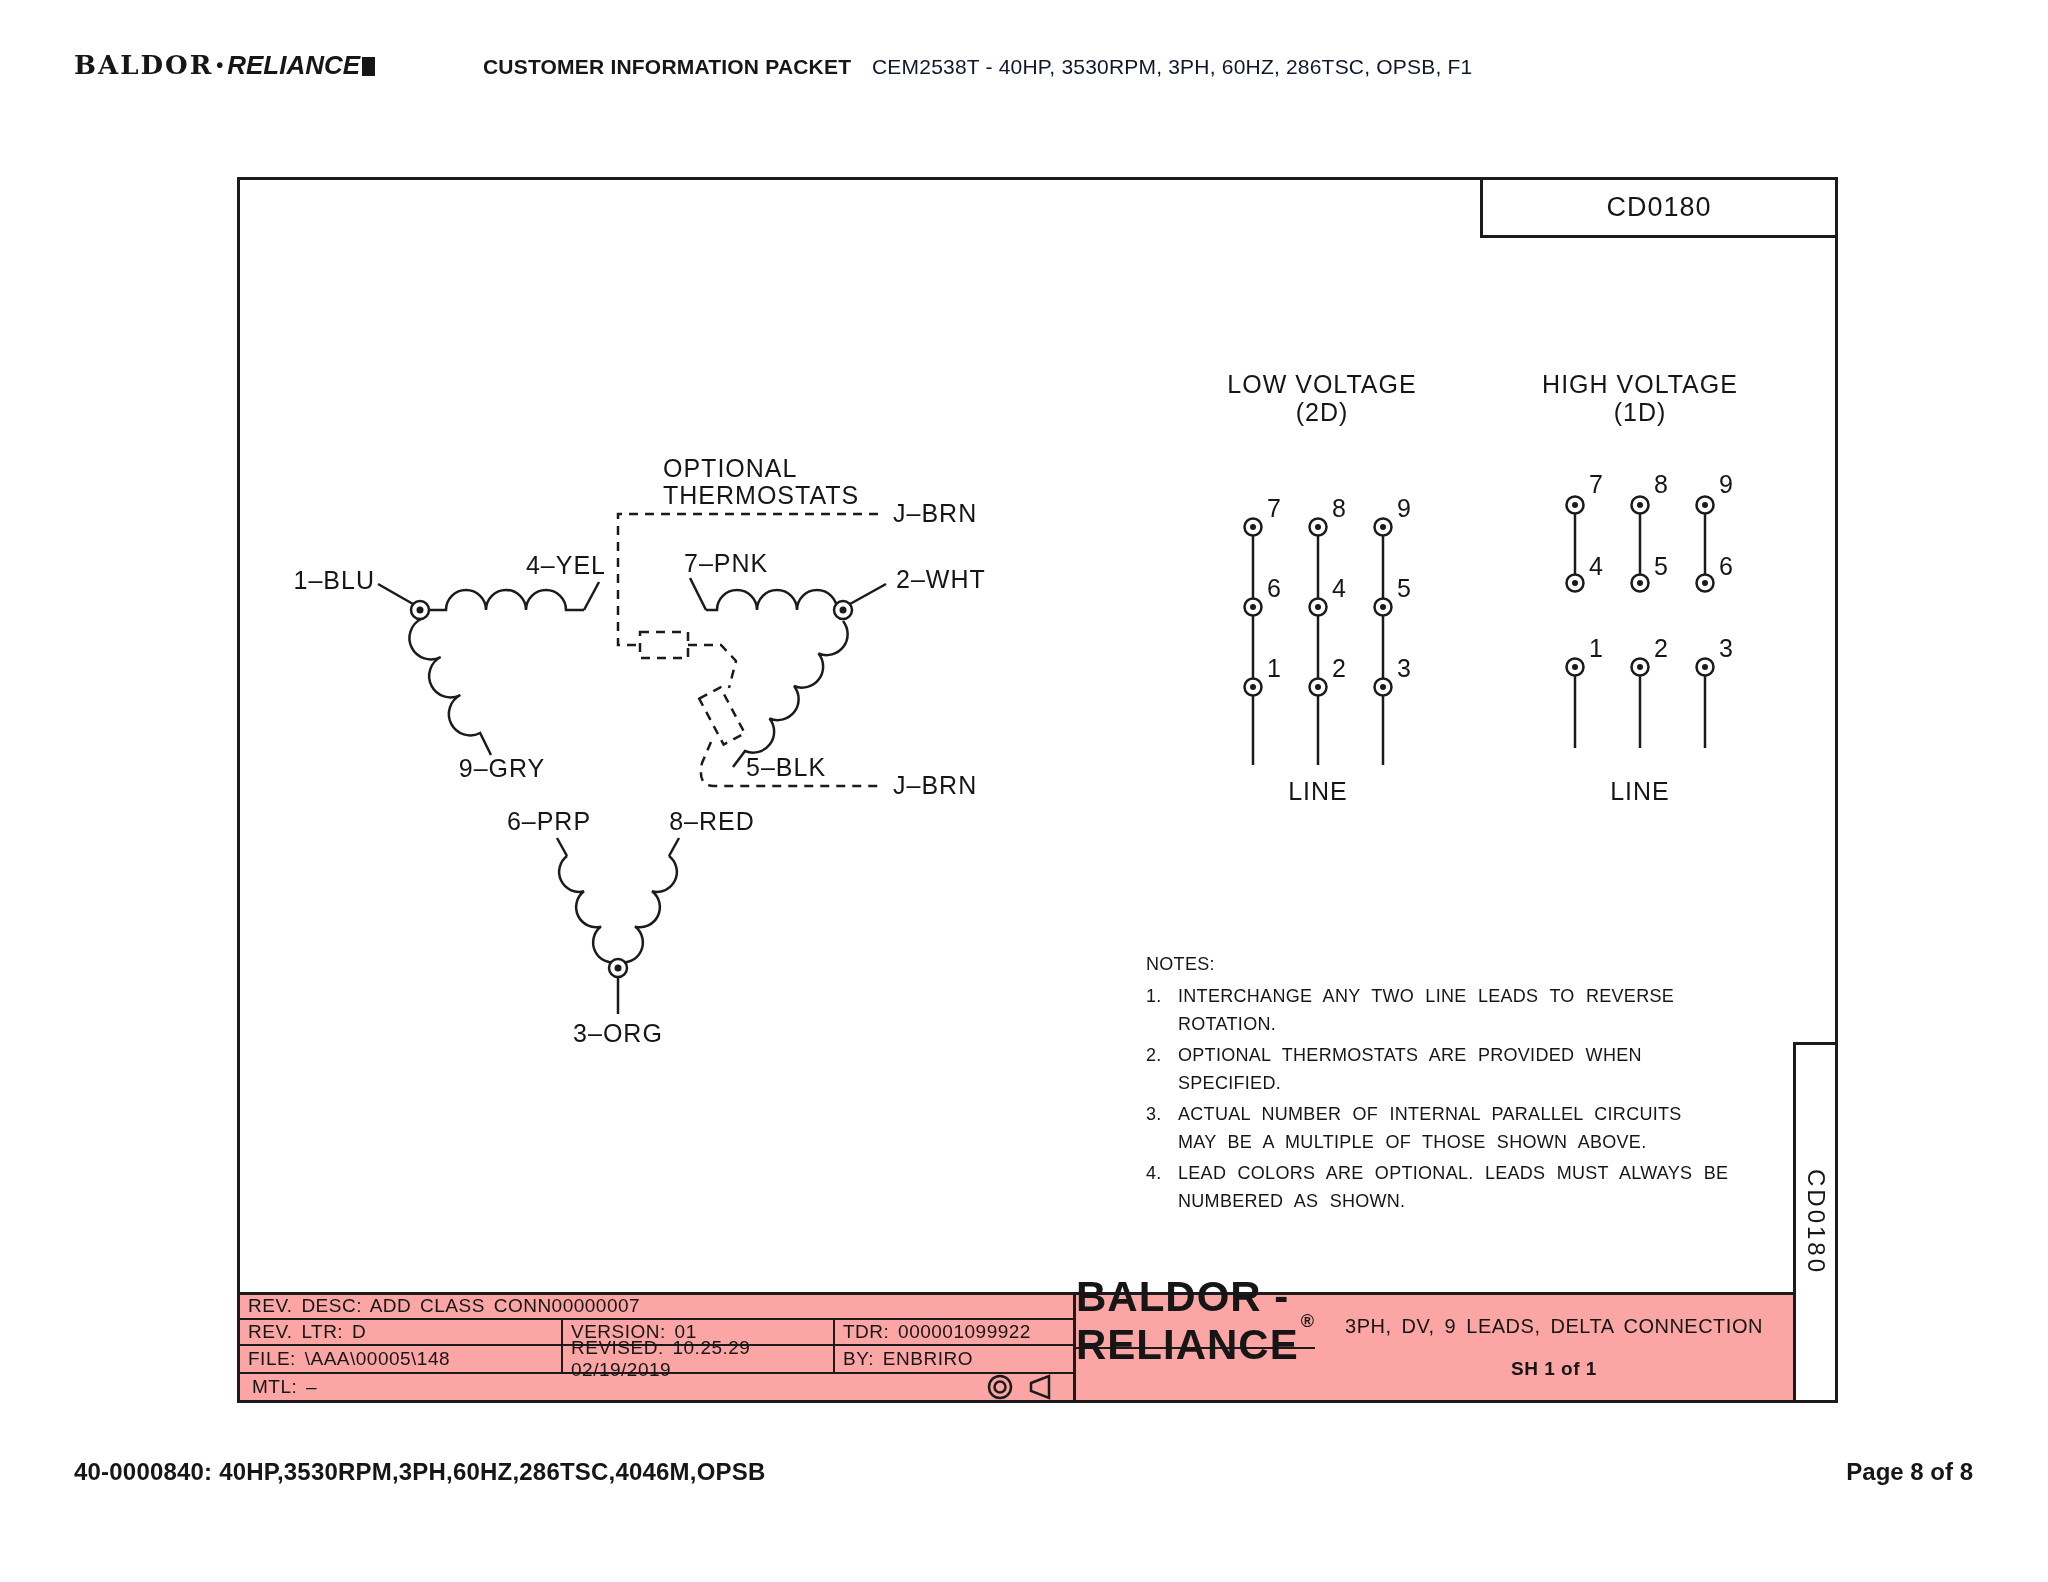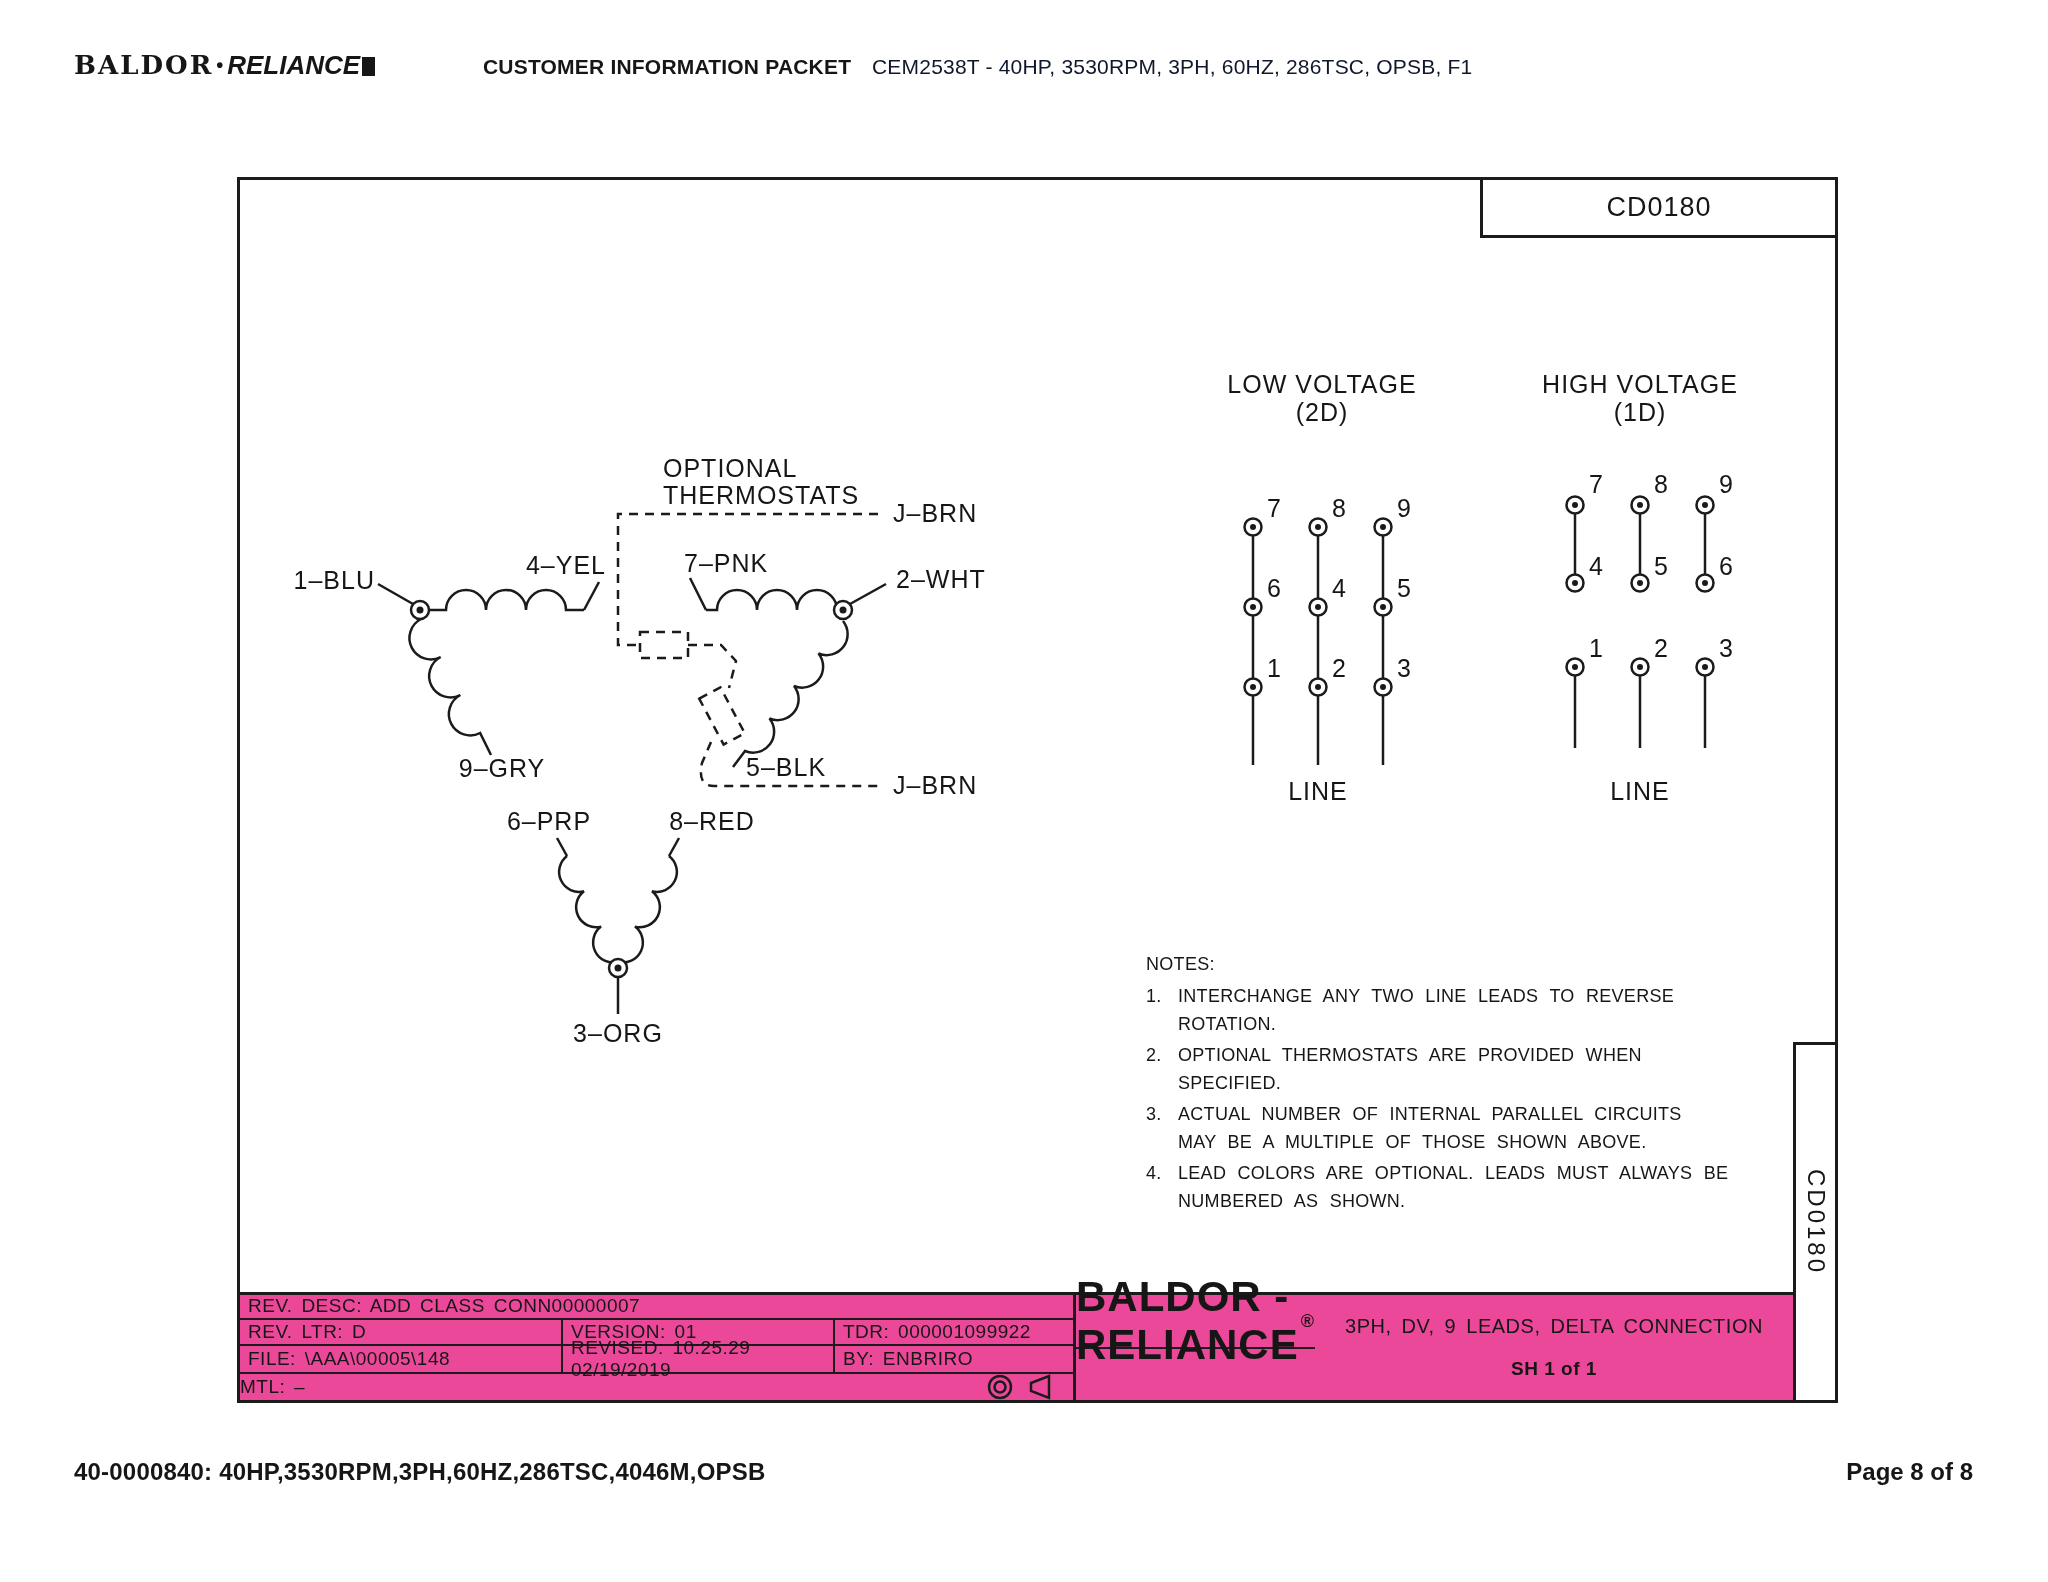--- a/index.html
+++ b/index.html
@@ -28,31 +28,31 @@
   .stroke{stroke:#1b1b1b;stroke-width:2.5;fill:none;}
   .dashed{stroke:#1b1b1b;stroke-width:2.5;fill:none;stroke-dasharray:9 7;}
   
   .notes{left:1146px;top:950px;width:660px;font-size:18px;letter-spacing:0.3px;word-spacing:6px;line-height:28px;}
   .notes .nh{margin-bottom:4px;}
   .note-item{display:flex;margin-top:3px;}
   .note-num{width:32px;flex:0 0 32px;}
   .note-lines{flex:1;}
   .note-lines span{display:block;}
   
-  .tb{left:237px;top:1292px;width:1559px;height:111px;border:3px solid #1b1b1b;box-sizing:border-box;display:flex;background:#ec4899;}
+  .tb{left:237px;top:1292px;width:1559px;height:111px;border:3px solid #1b1b1b;box-sizing:border-box;display:flex;background:#fca5a5;}
   .tb-left{width:836px;flex:0 0 836px;border-right:3px solid #1b1b1b;display:flex;flex-direction:column;box-sizing:border-box;}
   .tb-row{border-bottom:2px solid #1b1b1b;display:flex;align-items:center;font-size:19px;letter-spacing:0.5px;word-spacing:3px;box-sizing:border-box;}
   .tb-row:last-child{border-bottom:none;flex:1;}
   .tb-r1{height:26px;padding-left:8px;}
   .tb-r2,.tb-r3{height:28px;}
   .tb-cell{height:100%;display:flex;align-items:center;padding-left:8px;box-sizing:border-box;border-right:2px solid #1b1b1b;}
   .tb-c1{width:323px;flex:0 0 323px;}
   .tb-c2{width:272px;flex:0 0 272px;}
   .tb-c3{flex:1;border-right:none;}
-  .tb-mtl{padding-left:0;display:flex;align-items:center;justify-content:space-between;padding-right:8px;}
+  .tb-mtl{padding-left:12px;display:flex;align-items:center;justify-content:space-between;padding-right:8px;}
   .tb-right{flex:1;display:flex;flex-direction:row;box-sizing:border-box;}
   .tb-brand{height:54px;flex:0 0 54px;border-bottom:2px solid #1b1b1b;display:flex;align-items:center;justify-content:center;
     font-size:42px;font-weight:bold;letter-spacing:1px;box-sizing:border-box;}
   .tb-brand sup{font-size:18px;vertical-align:16px;margin-left:2px;}
   .tb-sub{flex:1;display:flex;flex-direction:column;align-items:center;justify-content:center;}
   .tb-desc{font-size:20px;letter-spacing:0.5px;word-spacing:4px;}
   .tb-sheet{font-size:19px;margin-top:20px;letter-spacing:0.5px;font-weight:bold;}
   
   .ftr-left{left:74px;top:1458px;font-size:24px;font-weight:600;letter-spacing:0.2px;}
   .ftr-right{right:75px;top:1458px;font-size:24px;font-weight:600;}

